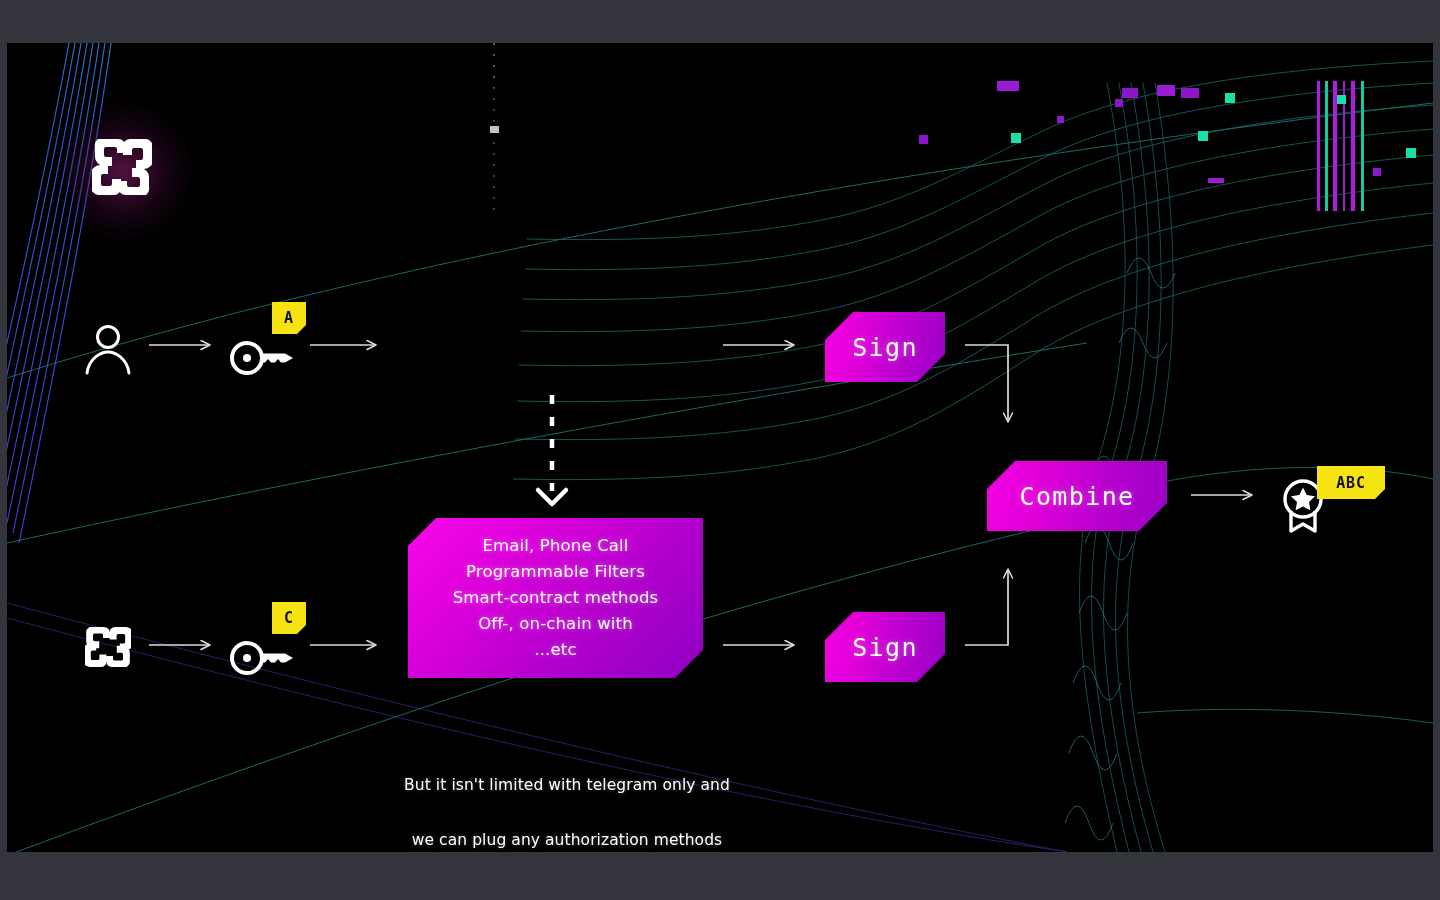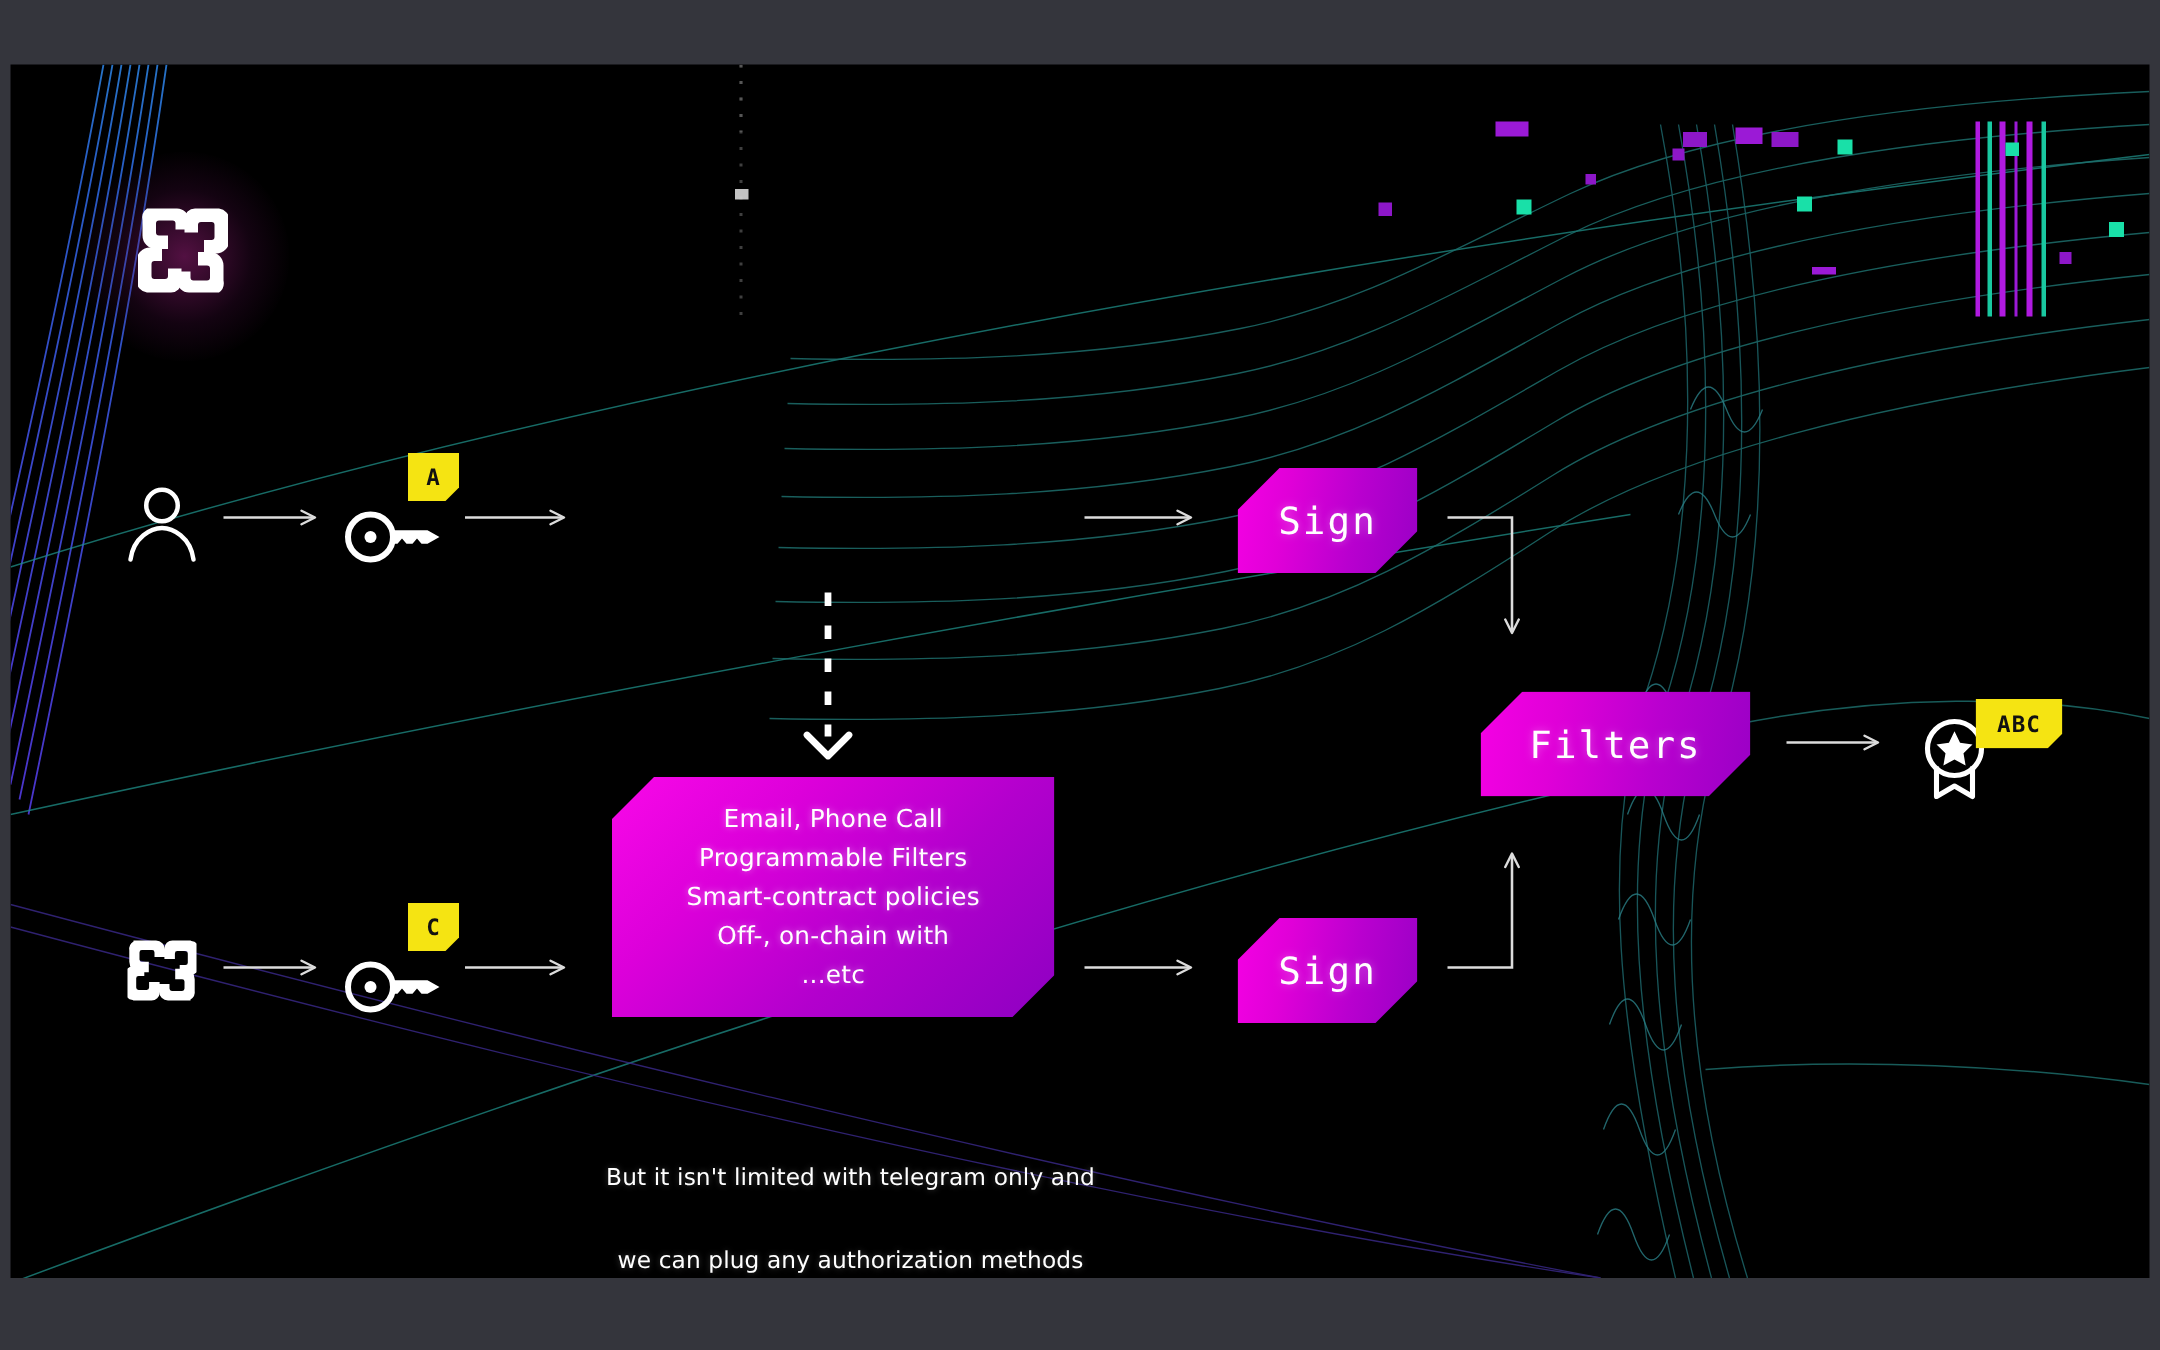--- a/index.html
+++ b/index.html
@@ -62,21 +62,21 @@
     color:#111111;
     font-family:"DejaVu Sans Mono", monospace;
     font-weight:bold;
     display:flex;align-items:center;justify-content:center;
     letter-spacing:.05em;
   }
   #badge-a{ left:265px; top:259px; width:34px; height:32px; font-size:15px;
             clip-path:polygon(0 0,100% 0,100% calc(100% - 9px), calc(100% - 9px) 100%, 0 100%); }
   #badge-c{ left:265px; top:559px; width:34px; height:32px; font-size:15px;
             clip-path:polygon(0 0,100% 0,100% calc(100% - 9px), calc(100% - 9px) 100%, 0 100%); }
-  #badge-abc{ left:1310px; top:423px; width:58px; height:33px; font-size:15px;
+  #badge-abc{ left:1310px; top:423px; width:68px; height:33px; font-size:15px;
             clip-path:polygon(0 0,100% 0,100% calc(100% - 10px), calc(100% - 10px) 100%, 0 100%); }
 
   
   #caption{
     position:absolute;left:360px;top:698px;width:400px;
     text-align:center;color:#ffffff;
     font-family:"DejaVu Sans", sans-serif;
     font-size:15.5px;line-height:1.42;letter-spacing:.005em;
     text-shadow:0 0 4px rgba(255,255,255,.25);
   }
@@ -253,26 +253,26 @@
       <circle cx="18" cy="20" r="4" fill="#ffffff"></circle>
       <path d="M32,15.5 h24 l8,4.5 l-8,4.5 h-4 l-3,-3.5 l-3,3.5 h-4 l-3,-3.5 l-3,3.5 h-4 z" fill="#ffffff"></path>
     </svg>
     <div class="badge-tag" id="badge-c">C</div>
 
 
     <div class="flowbox clip-lr grad-h" id="box-sign-top">Sign</div>
 
     <div class="flowbox clip-lr grad-h" id="box-sign-bottom">Sign</div>
 
-    <div class="flowbox clip-lr grad-h" id="box-combine">Filters</div>
+    <div class="flowbox clip-lr grad-h" id="box-combine">Combine</div>
 
     <div class="flowbox clip-lr grad-d" id="box-methods">
       <span class="m-line">Email, Phone Call</span>
       <span class="m-line">Programmable Filters</span>
-      <span class="m-line">Smart-contract policies</span>
+      <span class="m-line">Smart-contract methods</span>
       <span class="m-line">Off-, on-chain with</span>
       <span class="m-line">...etc</span>
     </div>
 
     <svg class="icon-wrap" id="icon-award" viewBox="0 0 48 56">
       <circle cx="24" cy="21" r="18" fill="none" stroke="#ffffff" stroke-width="3.4"></circle>
       <path d="M24,9.5 l3.7,7.6 l8.3,1.2 l-6,5.8 l1.4,8.2 l-7.4,-3.9 l-7.4,3.9 l1.4,-8.2 l-6,-5.8 l8.3,-1.2 z" fill="#ffffff"></path>
       <path d="M12,33 v20 l12,-7 l12,7 v-20" fill="none" stroke="#ffffff" stroke-width="3.4" stroke-linejoin="round"></path>
     </svg>
     <div class="badge-tag" id="badge-abc">ABC</div>

